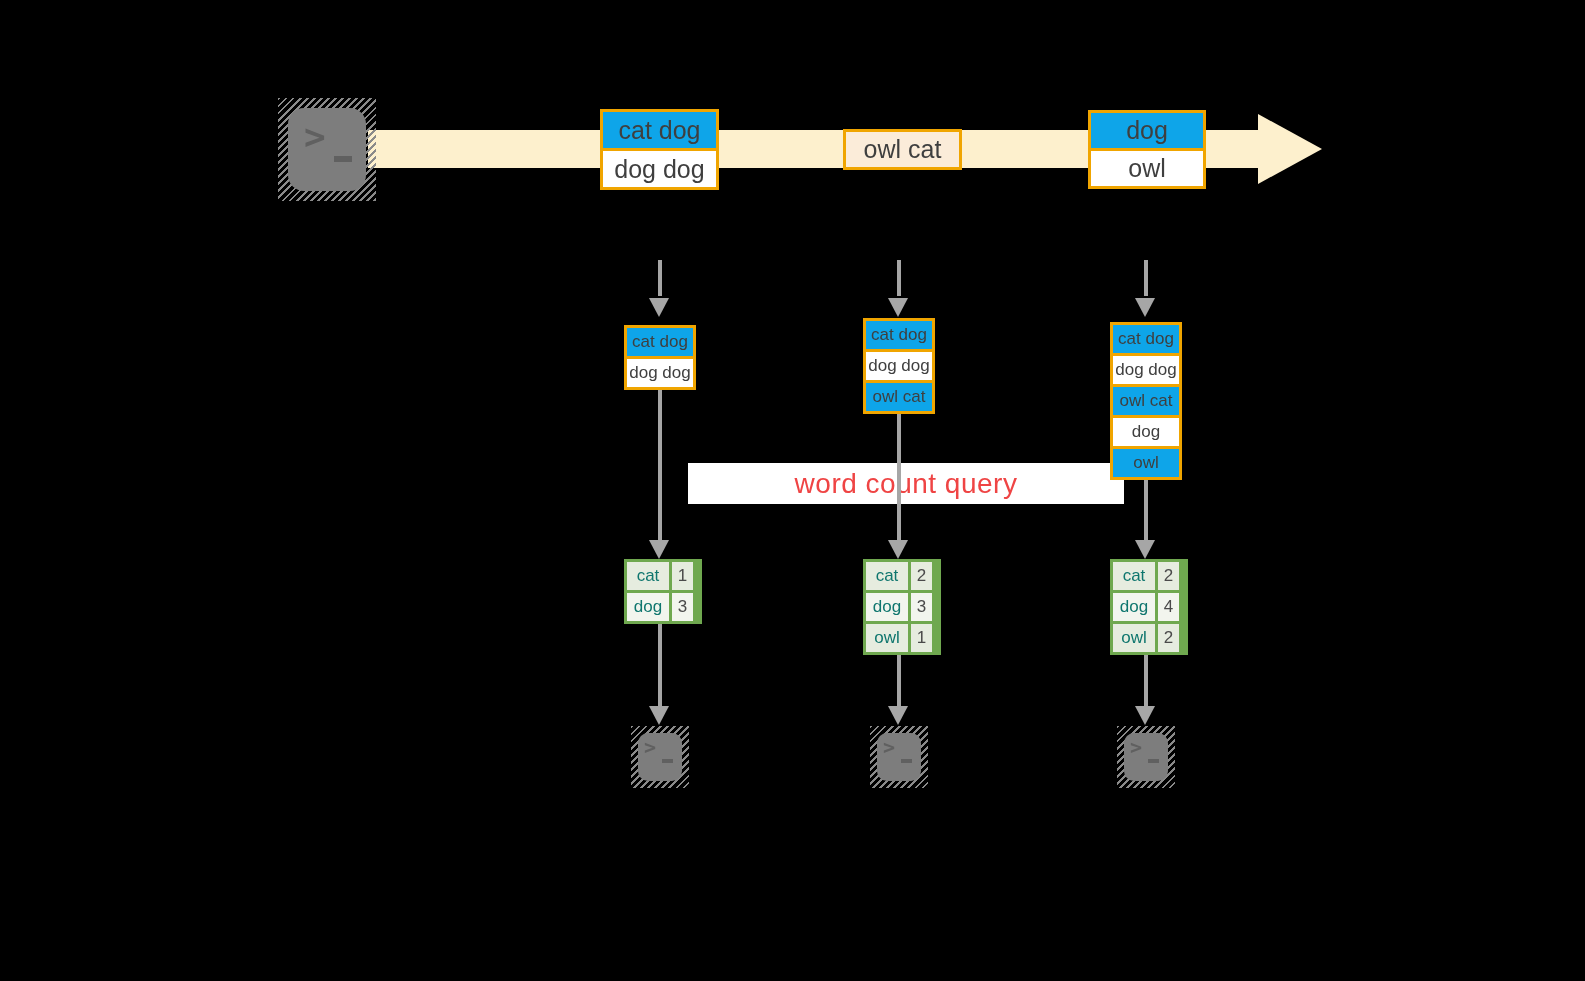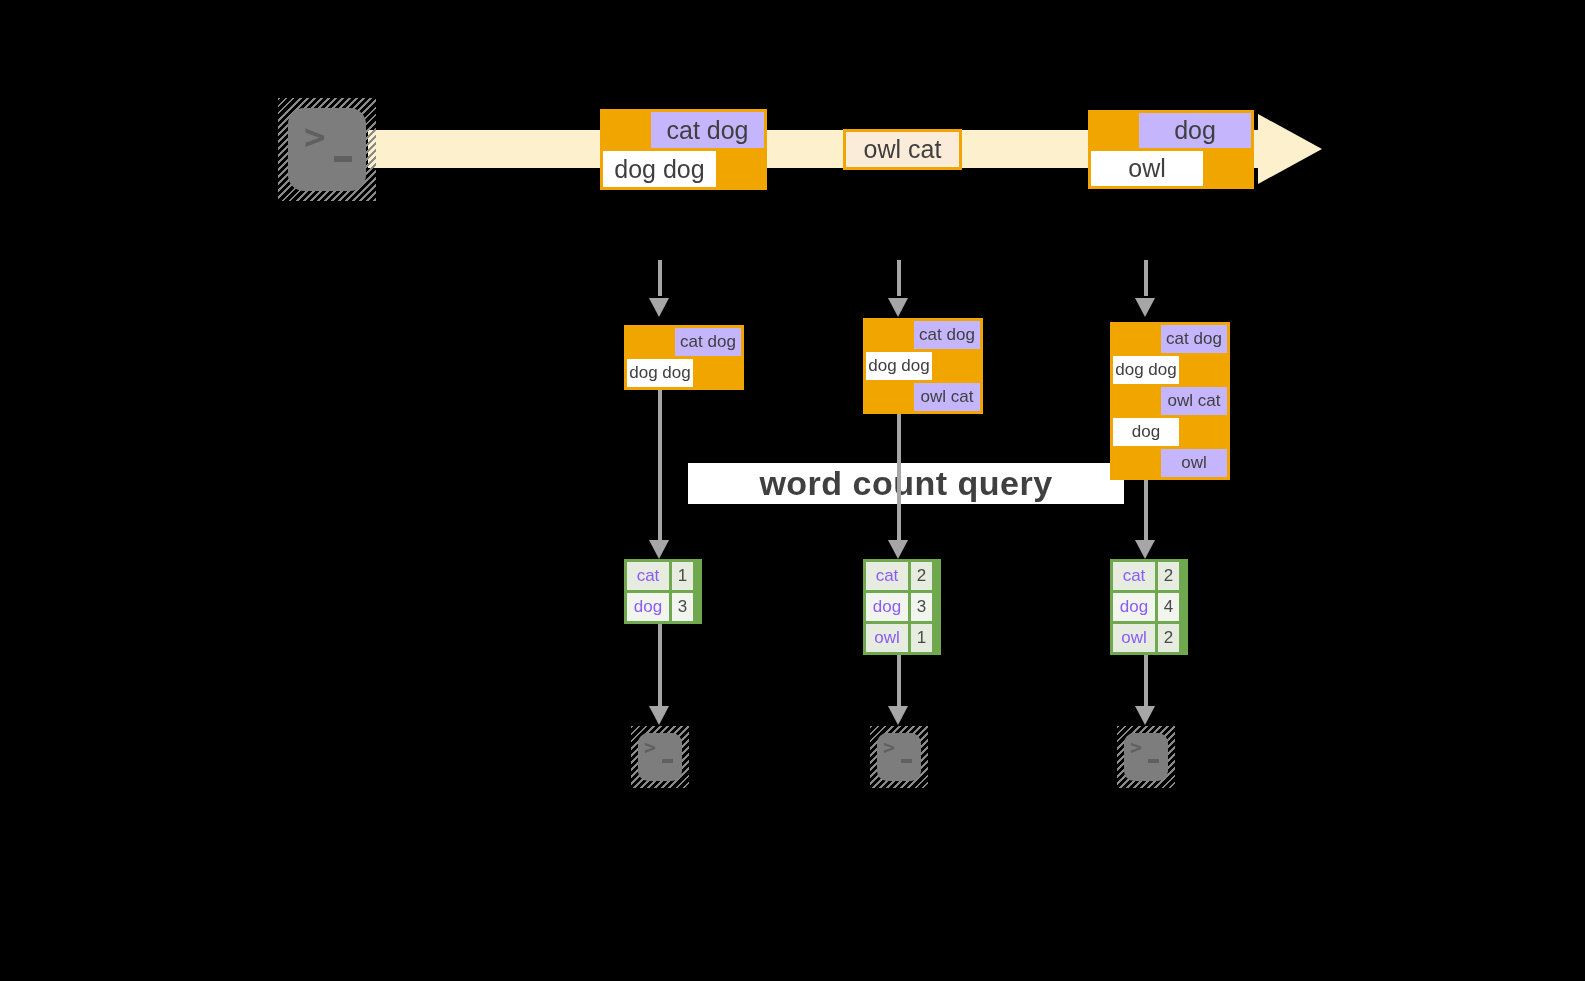--- a/index.html
+++ b/index.html
@@ -8,39 +8,39 @@
     font-family:"Liberation Sans", sans-serif; overflow:hidden;
   }
   
   .stream-band { position:absolute; left:368px; top:130px; width:890px; height:38px; background:#fdf0cd; z-index:1; }
   .stream-head { position:absolute; left:1258px; top:114px; width:0; height:0;
     border-left:64px solid #fdf0cd; border-top:35px solid transparent; border-bottom:35px solid transparent; z-index:1; }
   
   .recbox { position:absolute; border:3px solid #f0a500; background:#f0a500; z-index:3; }
   .recbox .rec { background:#ffffff; color:#3f3f3f; text-align:center; overflow:hidden; }
   .recbox .rec + .rec { margin-top:3px; }
-  .recbox .rec.dark { background:#c4b5fd;margin-left:48px; }
+  .recbox .rec.dark { background:#0ea5e9; }
   .recbox .rec.mid  { background:#fbecd9; }
   .big .rec  { width:113px; height:36px; line-height:36px; font-size:25px; }
   .bigc .rec { width:112px; height:35px; line-height:35px; font-size:25px; }
   .owlcat .rec { width:113px; height:35px; line-height:35px; font-size:25px; }
   .stack .rec { width:66px; height:28px; line-height:28px; font-size:17px; }
   
   .dash { position:absolute; width:4px; background:#a6a6a6; z-index:2; }
   .vline { position:absolute; width:4px; background:#a6a6a6; z-index:2; }
   .ahead { position:absolute; width:0; height:0; z-index:2;
     border-top:19px solid #a6a6a6; border-left:10px solid transparent; border-right:10px solid transparent; }
   
   .query-band { position:absolute; left:688px; top:463px; width:436px; height:41px; background:#ffffff; z-index:1;
-    color:#404040; font-size:34px; line-height:41px; text-align:center; letter-spacing:0.5px;font-weight:bold; }
+    color:#ef4444; font-size:28px; line-height:41px; text-align:center; letter-spacing:0.5px; }
   
   .ctable { position:absolute; width:72px; border:3px solid #6fa84f; background:#6fa84f; z-index:3; }
   .ctable .crow { display:flex; height:28px; }
   .ctable .crow + .crow { margin-top:3px; }
-  .ctable .wcell { width:42px; height:28px; line-height:28px; text-align:center; font-size:17px; color:#8b5cf6; background:#f2f5ee; }
+  .ctable .wcell { width:42px; height:28px; line-height:28px; text-align:center; font-size:17px; color:#0f766e; background:#f2f5ee; }
   .ctable .ncell { width:21px; height:28px; line-height:28px; text-align:center; font-size:17px; color:#4a4a4a; background:#f2f5ee; margin-left:3px; }
   .ctable .crow.dark .wcell, .ctable .crow.dark .ncell { background:#e6ecdf; }
   
   .term { position:absolute; z-index:3;
     background:repeating-linear-gradient(135deg, #8a8a8a 0, #8a8a8a 2px, rgba(0,0,0,0) 2px, rgba(0,0,0,0) 5px); }
   .term-body { position:absolute; background:#7d7d7d; }
   .term.src { left:278px; top:98px; width:98px; height:103px; }
   .term.src .term-body { inset:10px; border-radius:16px; }
   .term.sink { width:58px; height:62px; top:726px; }
   .term.sink .term-body { inset:7px; border-radius:10px; }

